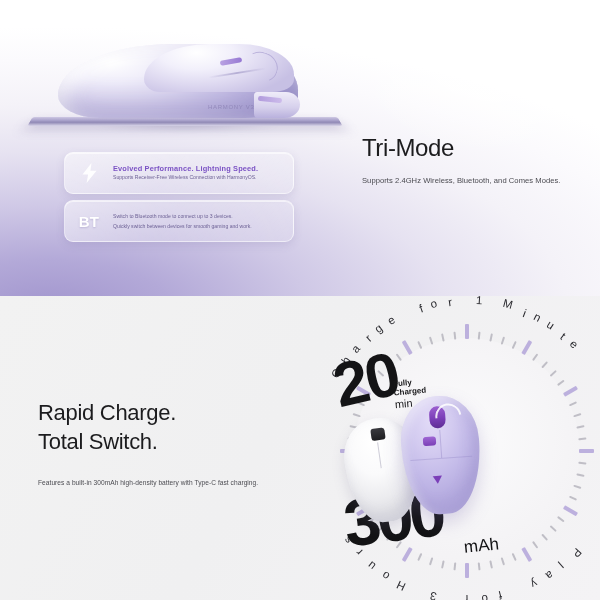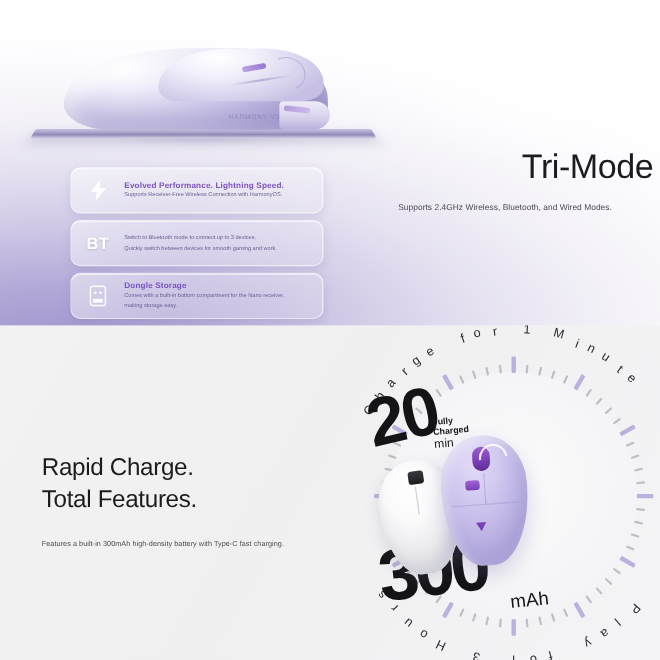--- a/index.html
+++ b/index.html
@@ -103,34 +103,34 @@
              text-shadow: 0 1px 2px rgba(120,110,165,.35); }
   .card-text { flex: 1; padding-right: 10px; }
   .card-title { font-size: 7.4px; font-weight: 700; color: #7b52c4; letter-spacing: .15px; line-height: 1.25; }
   .card-desc { font-size: 5.1px; color: #6b5f93; line-height: 1.55; margin-top: 1.5px; }
 
   
   .headline {
     position: absolute; left: 362px; top: 134px; width: 232px;
   }
   .headline h1 {
-    font-size: 31px; font-weight: 400; color: #1c1c1e;
-    line-height: 1.17; letter-spacing: -.4px; text-align: right;
+    font-size: 24px; font-weight: 400; color: #1c1c1e;
+    line-height: 1.17; letter-spacing: -.4px;
   }
   .headline p {
     margin-top: 14px; font-size: 7.6px; color: #4a4a50; letter-spacing: .05px;
   }
 
   
   .panel-bottom {
     position: absolute; left: 0; top: 296px; width: 600px; height: 304px;
     background: linear-gradient(120deg,#f2f2f2 0%, #f0f0f1 45%, #f4f3f5 100%);
     overflow: hidden;
   }
-  .bottom-left { position: absolute; left: 38px; top: 114px; width: 280px; }
+  .bottom-left { position: absolute; left: 38px; top: 102px; width: 280px; }
   .bottom-left h2 {
     font-size: 22px; font-weight: 400; color: #1c1c1e; line-height: 1.34; letter-spacing: -.3px;
   }
   .bottom-left p {
     margin-top: 22px; font-size: 6.6px; color: #4c4c52; letter-spacing: .05px;
   }
 
   
   .dial-wrap { position: absolute; left: 318px; top: 4px; width: 282px; height: 300px; }
   .dial-core {
@@ -263,52 +263,37 @@
       <div class="card">
         <div class="card-icon">
           <span class="bt-text">BT</span>
         </div>
         <div class="card-text">
           <div class="card-desc">Switch to Bluetooth mode to connect up to 3 devices.</div>
           <div class="card-desc">Quickly switch between devices for smooth gaming and work.</div>
         </div>
       </div>
 
-      <div class="card">
-        <div class="card-icon">
-          <svg width="16" height="20" viewBox="0 0 16 20" aria-hidden="true">
-            <rect x="1.2" y="1.2" width="13.6" height="17.6" rx="2.4" fill="none" stroke="#ffffff" stroke-width="1.3" opacity="0.95"></rect>
-            <circle cx="5.6" cy="7.2" r="1.15" fill="#ffffff"></circle>
-            <circle cx="10.4" cy="7.2" r="1.15" fill="#ffffff"></circle>
-            <rect x="3.4" y="12.6" width="9.2" height="3.6" rx="0.8" fill="#ffffff" opacity="0.9"></rect>
-          </svg>
-        </div>
-        <div class="card-text">
-          <div class="card-title">Dongle Storage</div>
-          <div class="card-desc">Comes with a built-in bottom compartment for the Nano receiver,</div>
-          <div class="card-desc">making storage easy.</div>
-        </div>
-      </div>
 
     </div>
 
     <div class="headline">
       <h1>
         <span>Tri-Mode</span><br>
       </h1>
-      <p>Supports 2.4GHz Wireless, Bluetooth, and Wired Modes.</p>
+      <p>Supports 2.4GHz Wireless, Bluetooth, and Comes Modes.</p>
     </div>
   </div>
 
   <div class="panel-bottom">
 
     <div class="bottom-left">
       <h2>
         <span>Rapid Charge.</span><br>
-        <span>Total Features.</span>
+        <span>Total Switch.</span>
       </h2>
       <p>Features a built-in 300mAh high-density battery with Type-C fast charging.</p>
     </div>
 
     <div class="dial-wrap">
       <div class="dial-core"></div>
       <div id="ticks" style="position: absolute; left: 0px; top: 0px; width: 282px; height: 300px;">
           <div class="tick" style="left: 149px; top: 151px; width: 0px; height: 0px; transform: rotate(-90deg);">
             <i style="left: 112px; top: -2.1px; width: 15px; height: 4.2px; background: rgba(183, 170, 219, 0.92);"></i>
           </div>

